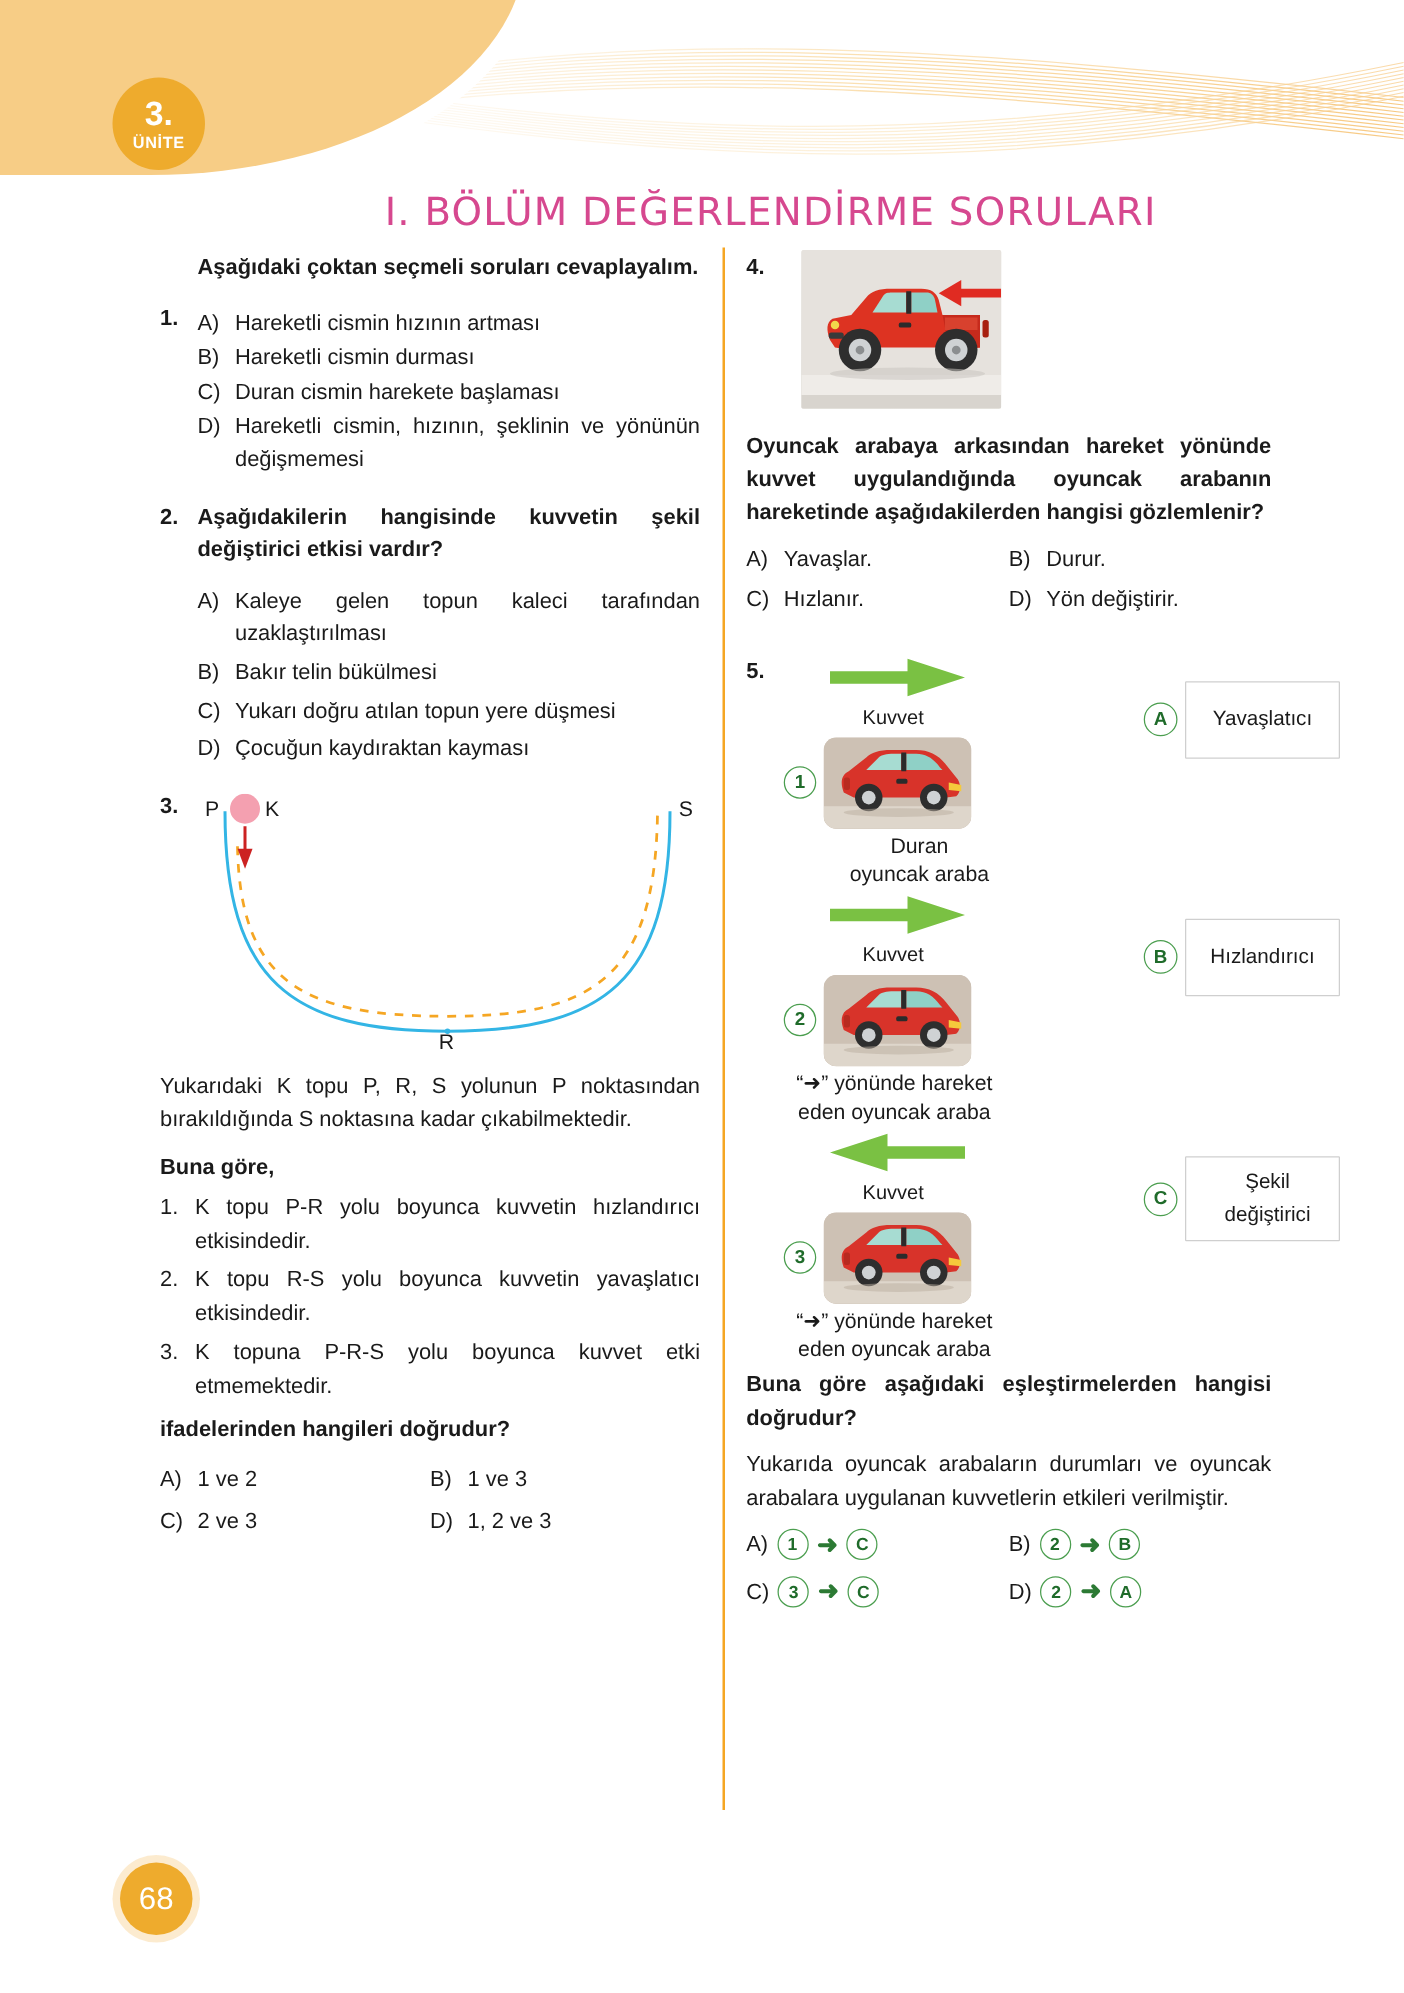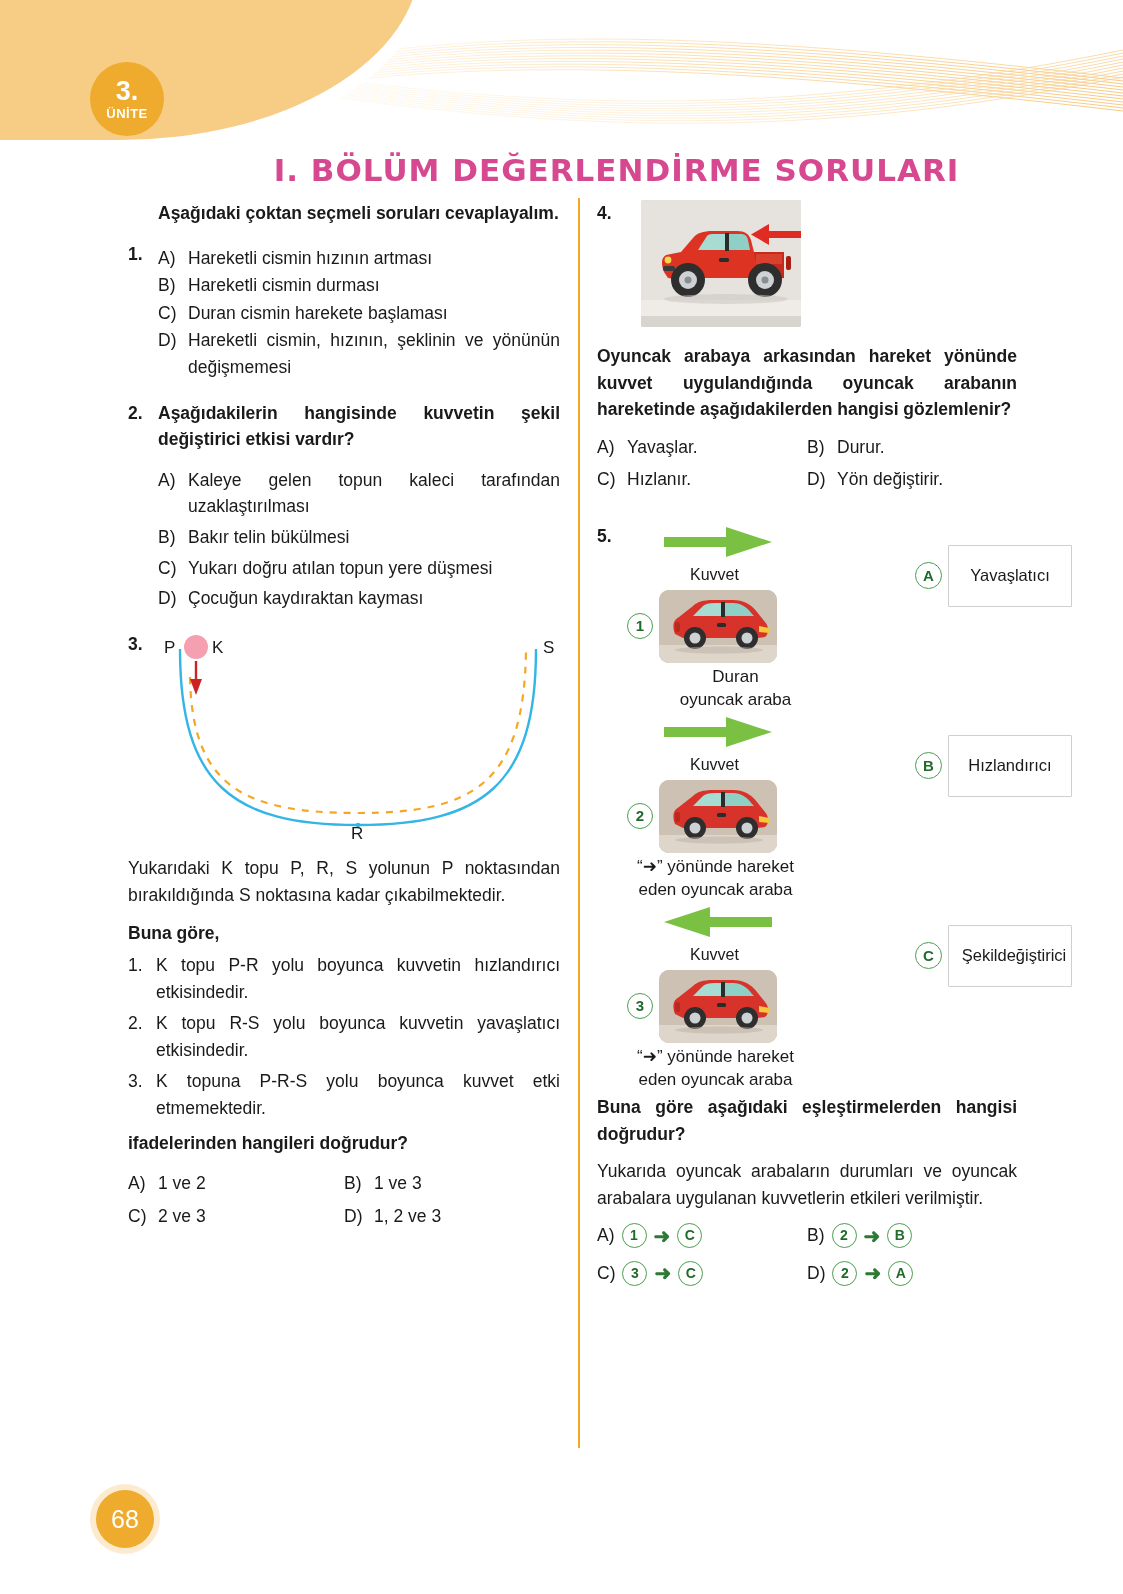--- a/index.html
+++ b/index.html
@@ -50,21 +50,21 @@
 
   
   .page-title {
     position: absolute;
     top: 152px; left: 0; width: 1123px;
     text-align: center;
     font-size: 31px;
     letter-spacing: 1px;
     color: #d6488f;
     font-family: "DejaVu Sans", sans-serif;
-    font-weight: bold;
+    font-weight: normal;
     padding-left: 110px;
   }
 
   
   .divider {
     position: absolute;
     left: 578px; top: 198px;
     width: 2px; height: 1250px;
     background: #f5a623;
   }
@@ -574,21 +574,21 @@
                 </svg>
               </div>
             </div>
             <div class="car-cap" style="margin-left:6px;">
               <div>“➜” yönünde hareket</div>
               <div>eden oyuncak araba</div>
             </div>
           </div>
           <div class="answer-card">
             <div class="letter-circle">C</div>
-            <div class="card-box" style="flex-direction:row;padding-left:12px;">
+            <div class="card-box" style="flex-direction:column;padding-left:12px;">
               <div>Şekil</div>
               <div>değiştirici</div>
             </div>
           </div>
         </div>
       </div>
     </div>
 
     <div class="q-para bold" style="margin-top:14px;">Buna göre aşağıdaki eşleştirmelerden hangisi doğrudur?</div>
     <div class="q-para" style="margin-top:6px;">Yukarıda oyuncak arabaların durumları ve oyuncak arabalara uygulanan kuvvetlerin etkileri verilmiştir.</div>

